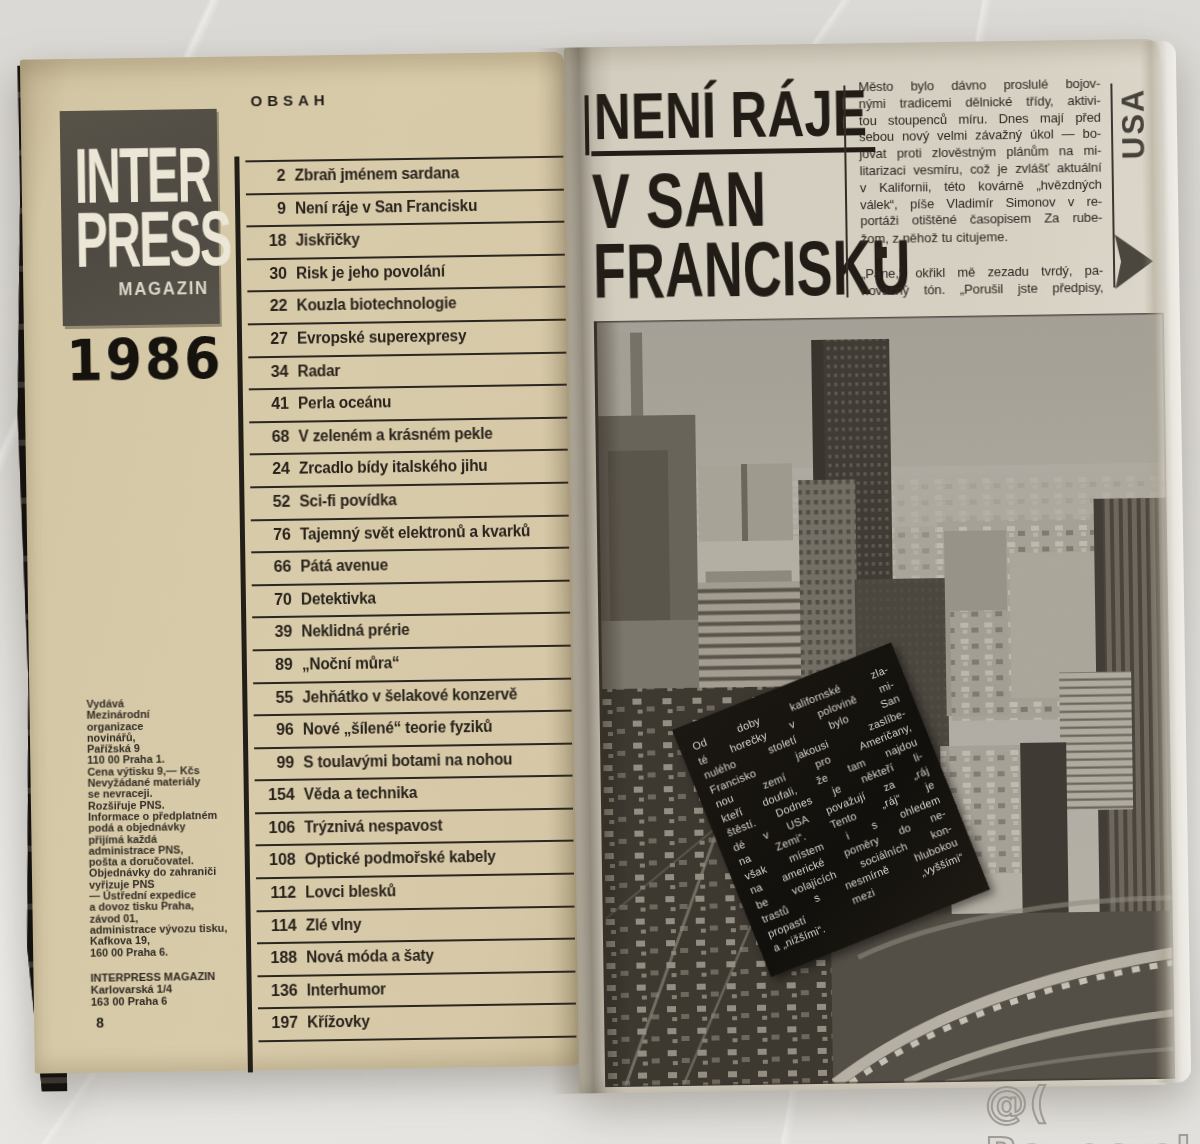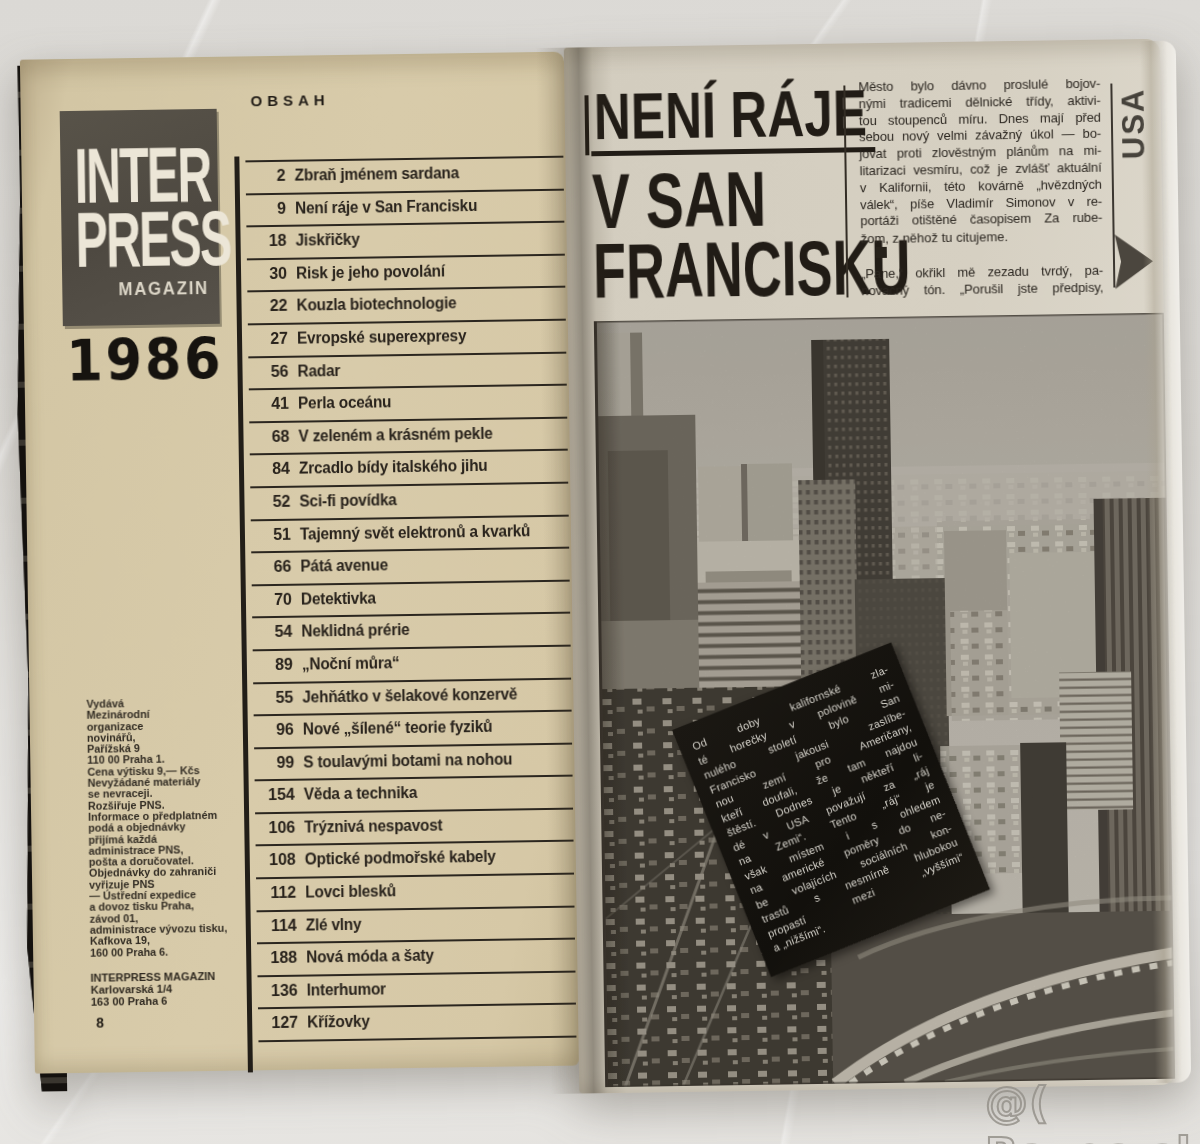--- a/index.html
+++ b/index.html
@@ -185,61 +185,61 @@
         <span class="toc-num">22</span>
         <span class="toc-title">Kouzla biotechnologie</span>
       </div>
 
       <div class="toc-row">
         <span class="toc-num">27</span>
         <span class="toc-title">Evropské superexpresy</span>
       </div>
 
       <div class="toc-row">
-        <span class="toc-num">56</span>
+        <span class="toc-num">34</span>
         <span class="toc-title">Radar</span>
       </div>
 
       <div class="toc-row">
         <span class="toc-num">41</span>
         <span class="toc-title">Perla oceánu</span>
       </div>
 
       <div class="toc-row">
         <span class="toc-num">68</span>
         <span class="toc-title">V zeleném a krásném pekle</span>
       </div>
 
       <div class="toc-row">
-        <span class="toc-num">84</span>
+        <span class="toc-num">24</span>
         <span class="toc-title">Zrcadlo bídy italského jihu</span>
       </div>
 
       <div class="toc-row">
         <span class="toc-num">52</span>
         <span class="toc-title">Sci-fi povídka</span>
       </div>
 
       <div class="toc-row">
-        <span class="toc-num">51</span>
+        <span class="toc-num">76</span>
         <span class="toc-title">Tajemný svět elektronů a kvarků</span>
       </div>
 
       <div class="toc-row">
         <span class="toc-num">66</span>
         <span class="toc-title">Pátá avenue</span>
       </div>
 
       <div class="toc-row">
         <span class="toc-num">70</span>
         <span class="toc-title">Detektivka</span>
       </div>
 
       <div class="toc-row">
-        <span class="toc-num">54</span>
+        <span class="toc-num">39</span>
         <span class="toc-title">Neklidná prérie</span>
       </div>
 
       <div class="toc-row">
         <span class="toc-num">89</span>
         <span class="toc-title">„Noční můra“</span>
       </div>
 
       <div class="toc-row">
         <span class="toc-num">55</span>
@@ -285,21 +285,21 @@
         <span class="toc-num">188</span>
         <span class="toc-title">Nová móda a šaty</span>
       </div>
 
       <div class="toc-row">
         <span class="toc-num">136</span>
         <span class="toc-title">Interhumor</span>
       </div>
 
       <div class="toc-row">
-        <span class="toc-num">127</span>
+        <span class="toc-num">197</span>
         <span class="toc-title">Křížovky</span>
       </div>
     </div>
 
   <div class="page right-page"></div>
 
   <div class="hl-rule-v"></div>
   <div class="hl1">NENÍ RÁJE</div>
   <div class="hl-underline"></div>
   <div class="hl2">V SAN</div>

